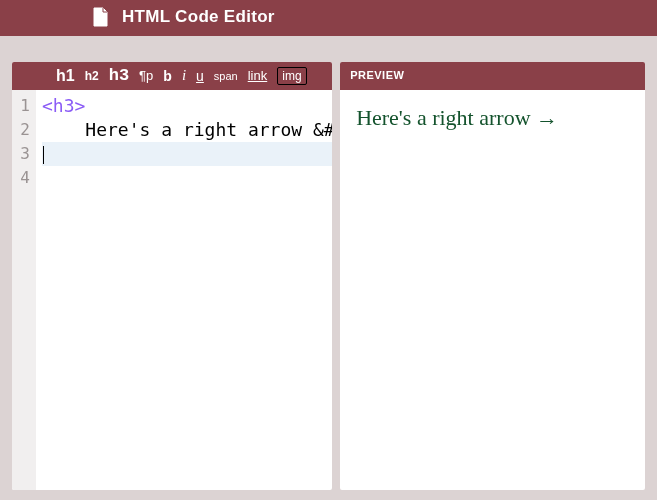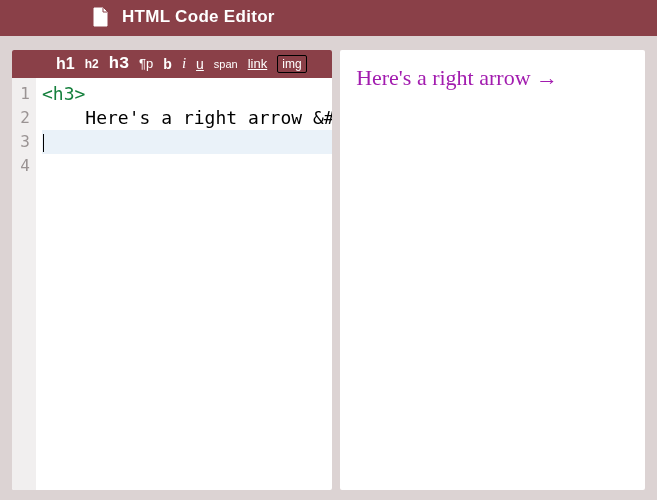--- a/index.html
+++ b/index.html
@@ -8,20 +8,21 @@
     background: #dcd3d3;
     width: 657px;
     height: 500px;
     overflow: hidden;
   }
   .app {
     width: 657px;
     height: 500px;
     display: flex;
     flex-direction: column;
+    gap: 12px;
   }
   .titlebar {
     background: #8a4048;
     color: #fff;
     display: flex;
     align-items: center;
     padding: 6px 14px 8px 90px;
     gap: 12px;
     height: 36px;
   }
@@ -135,27 +136,27 @@
     position: relative;
   }
   .cursor {
     display: inline-block;
     width: 1px;
     height: 18px;
     background: #000;
     vertical-align: middle;
     margin-left: 1px;
   }
-  .tag { color: #15803d; }
+  .tag { color: #8b5cf6; }
   .txt { color: #000; }
   .preview-body {
     flex: 1;
     padding: 14px 16px;
     font-family: 'Times New Roman', Georgia, serif;
-    color: #a21caf;
+    color: #14532d;
   }
   .preview-body h3.rendered {
     font-weight: normal;
     font-size: 22px;
     line-height: 1.3;
   }
 </style>
 </head>
 <body>
 
@@ -191,19 +192,20 @@
             <div>1</div>
             <div>2</div>
             <div>3</div>
             <div>4</div>
           </div>
         <div class="code"><span class="code-line"><span class="tag">&lt;h3&gt;</span></span><span class="code-line"><span class="txt">    Here's a right arrow &amp;#x2192;</span></span><span class="code-line active"><span class="cursor"></span></span></div>
       </div>
     </div>
 
     <div class="right-pane">
+      <div class="preview-header">PREVIEW</div>
       <div class="preview-body">
         <h3 class="rendered">Here's a right arrow →</h3>
       </div>
     </div>
 
   </div>
 </div>
 
 </body></html>

